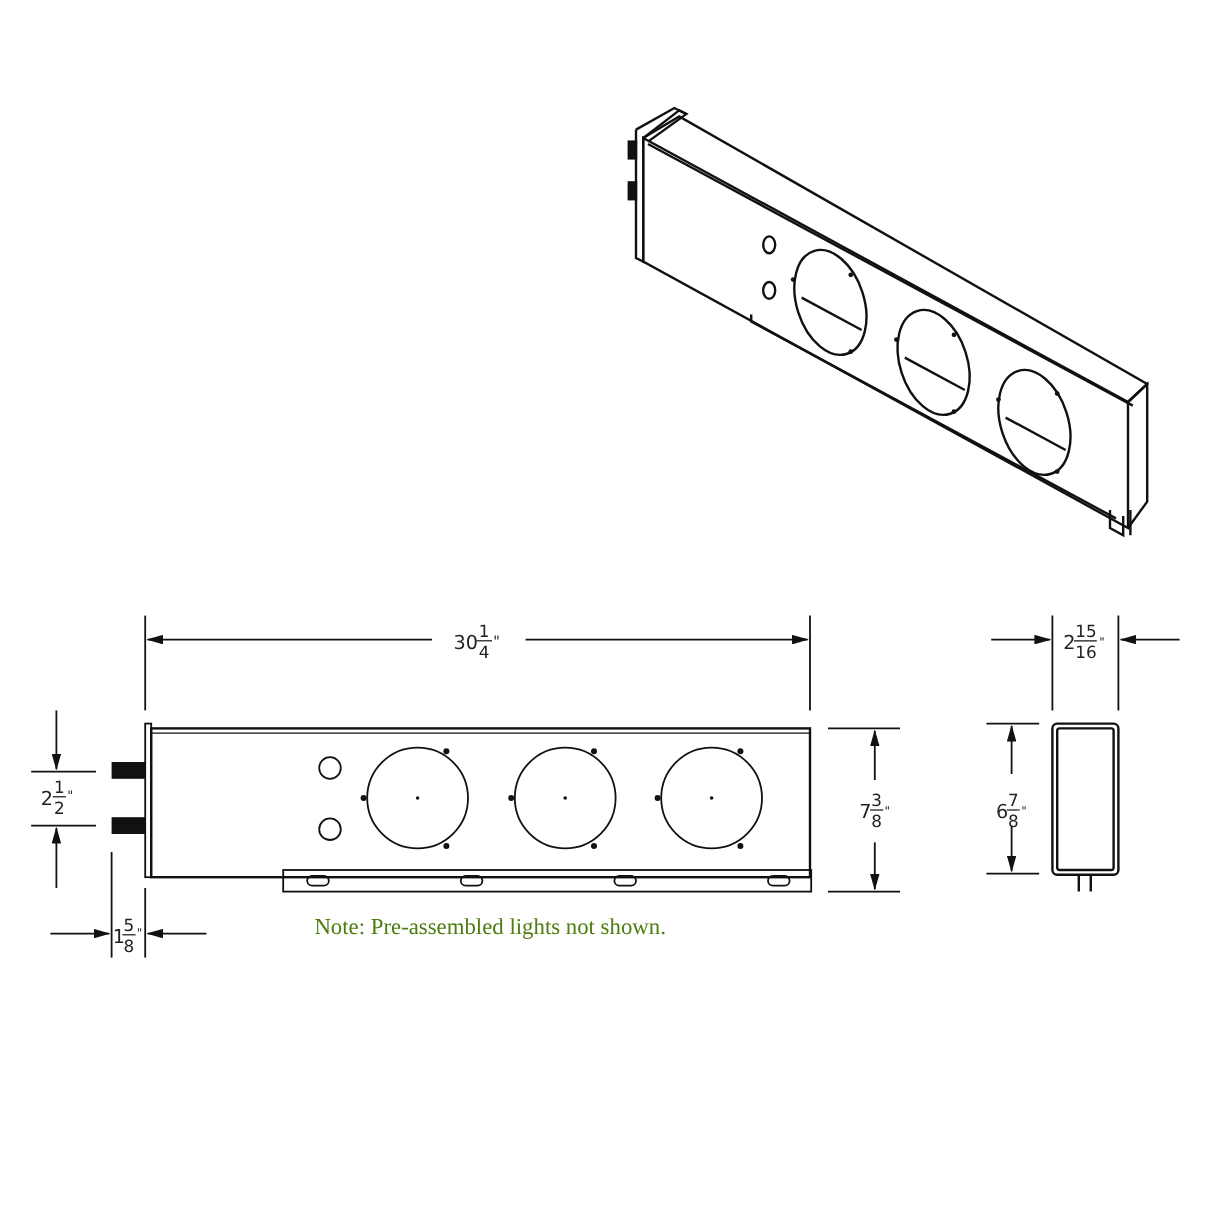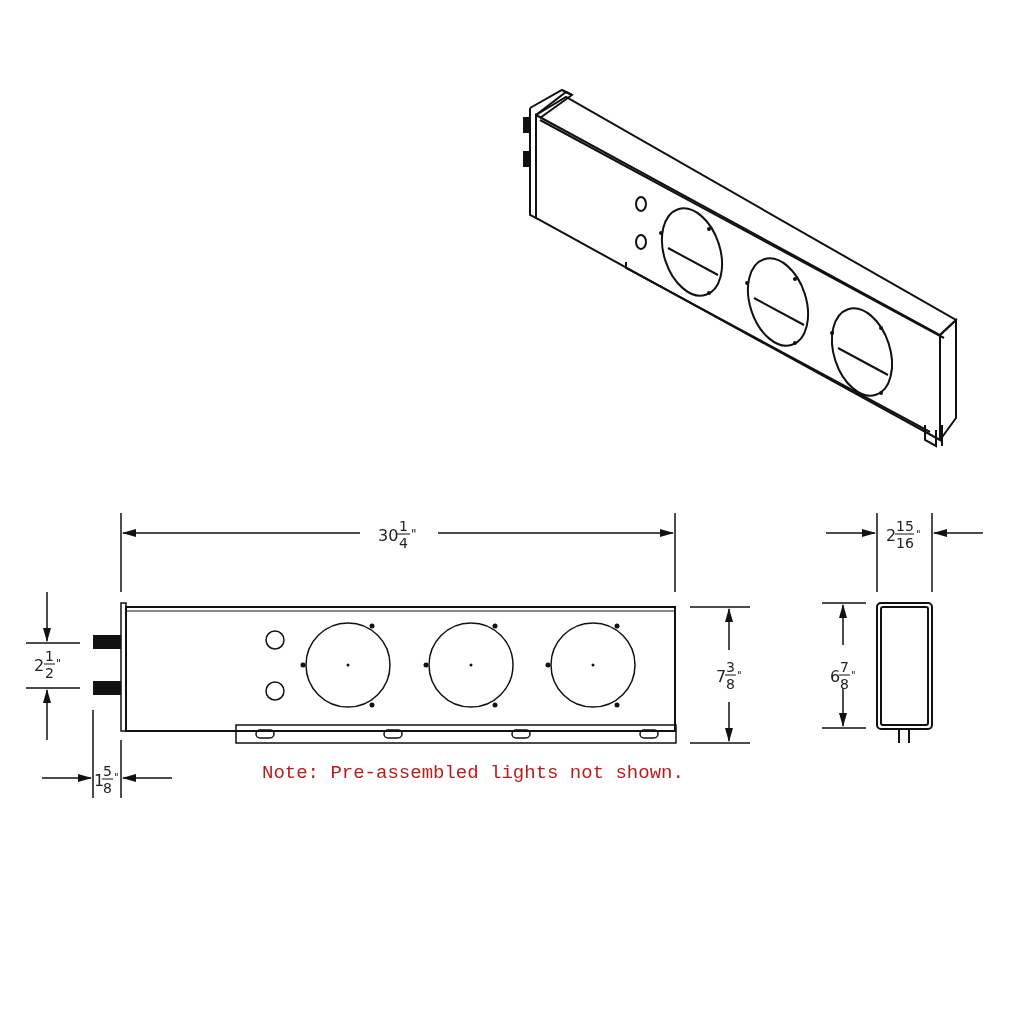--- a/index.html
+++ b/index.html
@@ -1,19 +1,19 @@
 <!DOCTYPE html>
 <html><head>
 <meta charset="utf-8">
 <style>
   html, body { margin:0; padding:0; background:#ffffff; }
   body { width:1024px; height:1024px; position:relative; overflow:hidden; font-family:"DejaVu Sans", sans-serif; }
   svg { position:absolute; left:0; top:0; }
   .dim { font-family:"DejaVu Sans", sans-serif; fill:#222; }
-  .note { position:absolute; left:262px; top:762px; font-size:19px; color:#b91c1c; font-family:Liberation Mono, monospace; }
+  .note { position:absolute; left:262px; top:762px; font-size:19px; color:#4d7c0f; font-family:Liberation Serif, serif; }
 </style>
 </head>
 <body>
 
 <svg width="1024" height="1024" viewBox="0 0 1024 1024">
   <defs>
     <marker id="arr" markerWidth="14" markerHeight="8" refX="13" refY="4" orient="auto" markerUnits="userSpaceOnUse">
       <path d="M0,0 L14,4 L0,8 Z" fill="#111"></path>
     </marker>
   </defs>

